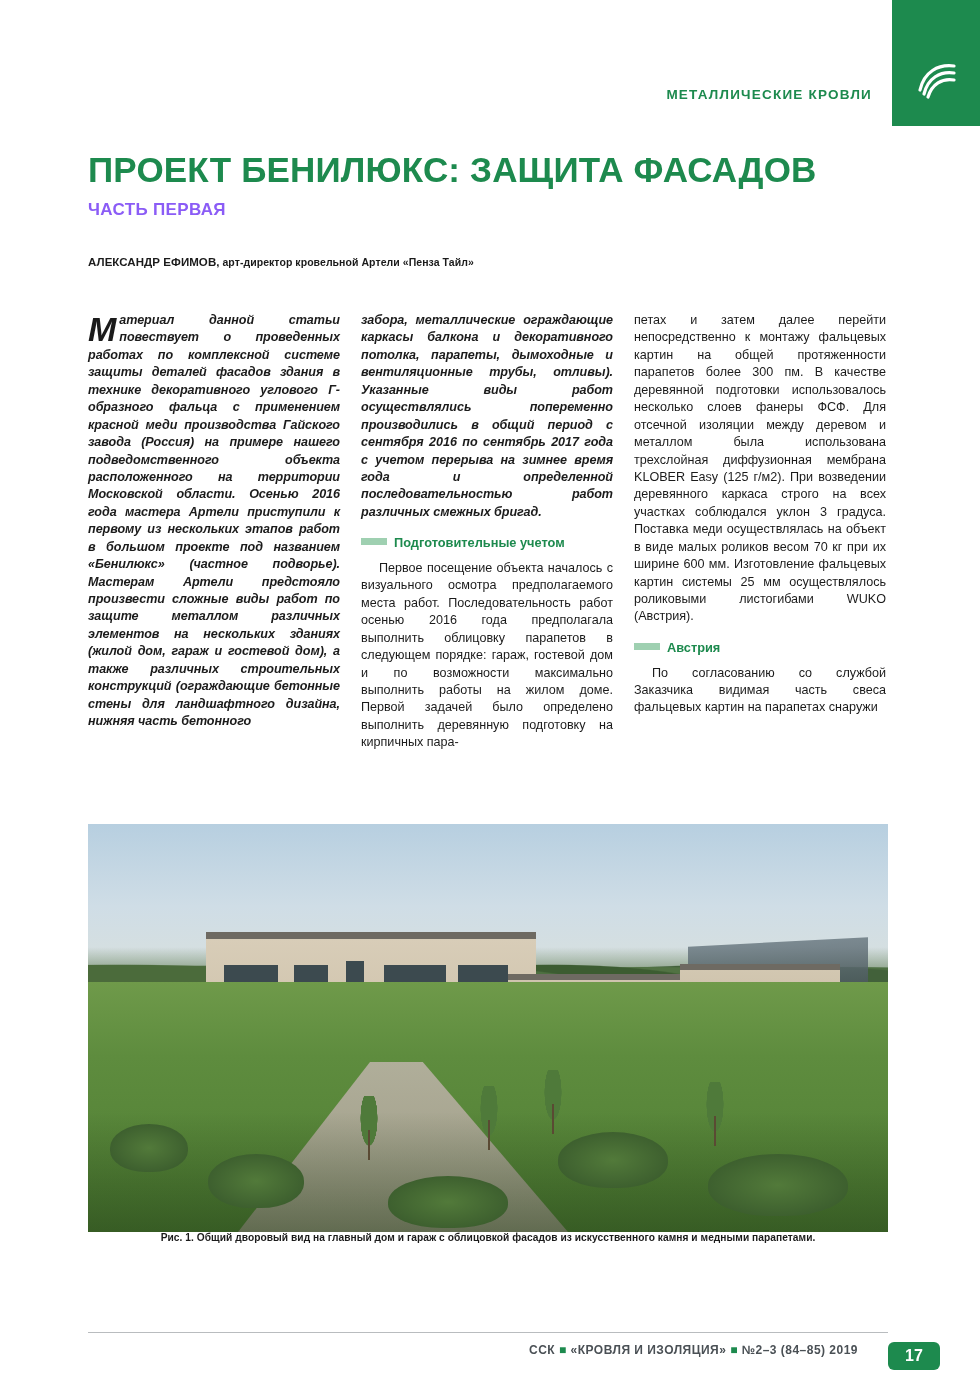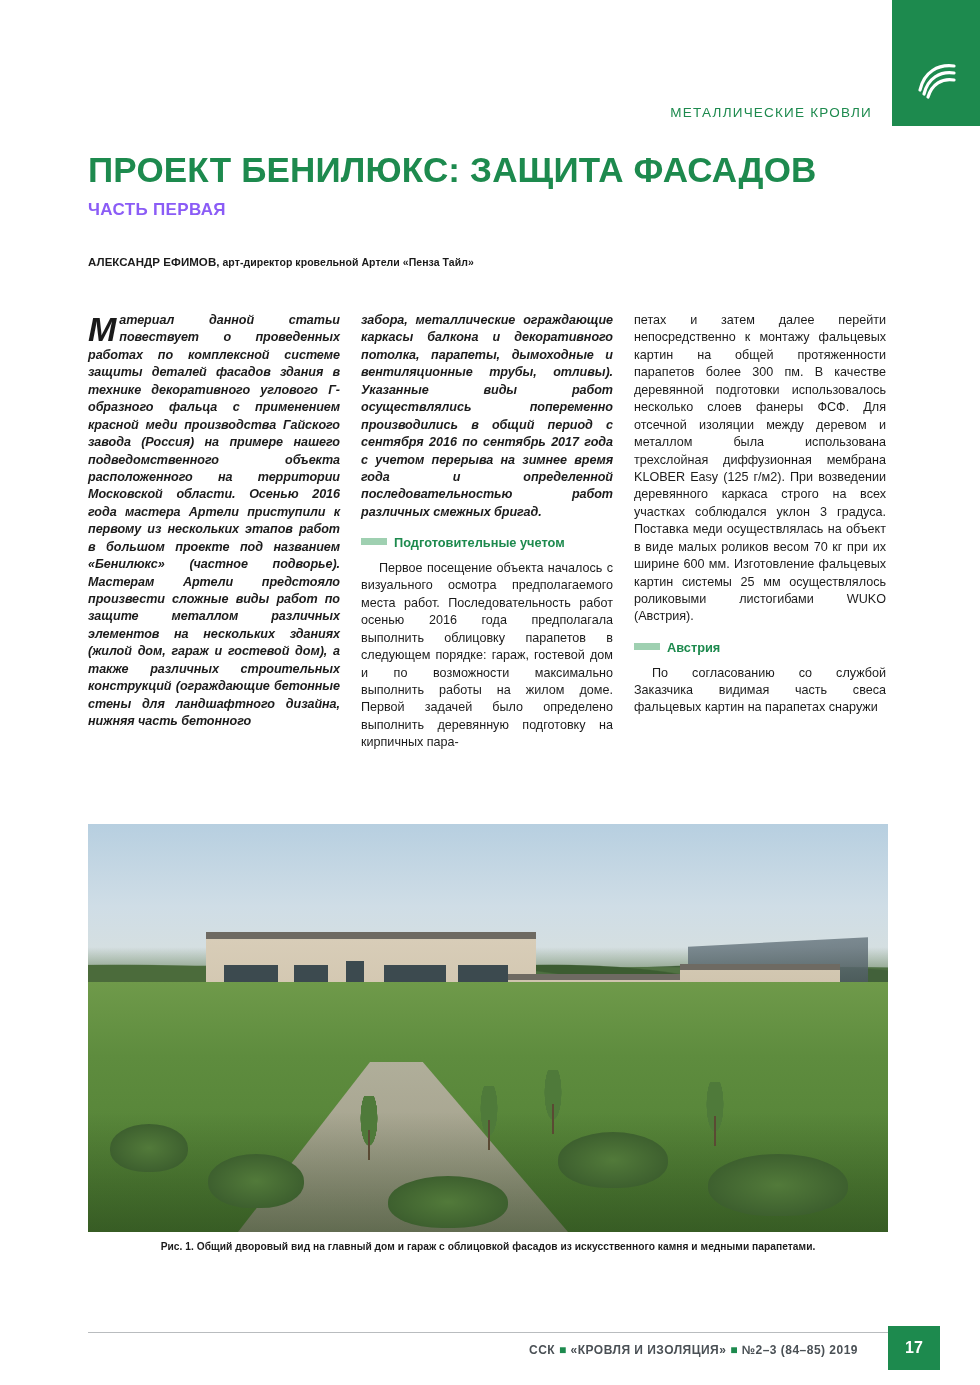--- a/index.html
+++ b/index.html
@@ -43,25 +43,24 @@
     top: 56px;
     right: 20px;
     width: 46px;
     height: 46px;
   }
   .kicker {
     position: absolute;
     top: 87px;
     right: 108px;
     font-size: 13.5px;
-    font-weight: normal;
+    font-weight: bold;
     letter-spacing: 0.09em;
     color: #1d8a4e;
     text-transform: uppercase;
-    margin-top: 18px;
   }
 
   
   .title-block {
     position: absolute;
     top: 140px;
     left: 88px;
     width: 800px;
     margin-top: 12px;
   }
@@ -258,21 +257,21 @@
   }
   .tree-small:after {
     content: "";
     position: absolute;
     left: 12px; top: 34px;
     width: 2px; height: 30px;
     background: #5a4a33;
   }
 
   .fig-caption {
-    margin-top: 9px;
+    margin-top: 0;
     font-size: 10.2px;
     font-weight: bold;
     color: #1b1b1b;
     text-align: center;
     letter-spacing: 0.005em;
   }
 
   
   .footer {
     position: absolute;
@@ -298,28 +297,29 @@
     color: #4a5055;
     letter-spacing: 0.04em;
     margin-top: 44px;
   }
   .footer-text .sep { color: #1d8a4e; }
   .page-tab {
     position: absolute;
     bottom: 15px;
     right: 40px;
     width: 52px;
-    height: 44px;
+    height: 28px;
     background: #1d8a4e;
     color: #ffffff;
     font-size: 16px;
     font-weight: bold;
     display: flex;
     align-items: center;
     justify-content: center;
+    border-radius: 6px;
   }
 </style>
 </head>
 <body>
 
 <div class="page">
 
   <div class="header">
     <div class="corner-mark"></div>
     <svg class="corner-logo" viewBox="0 0 46 46">

